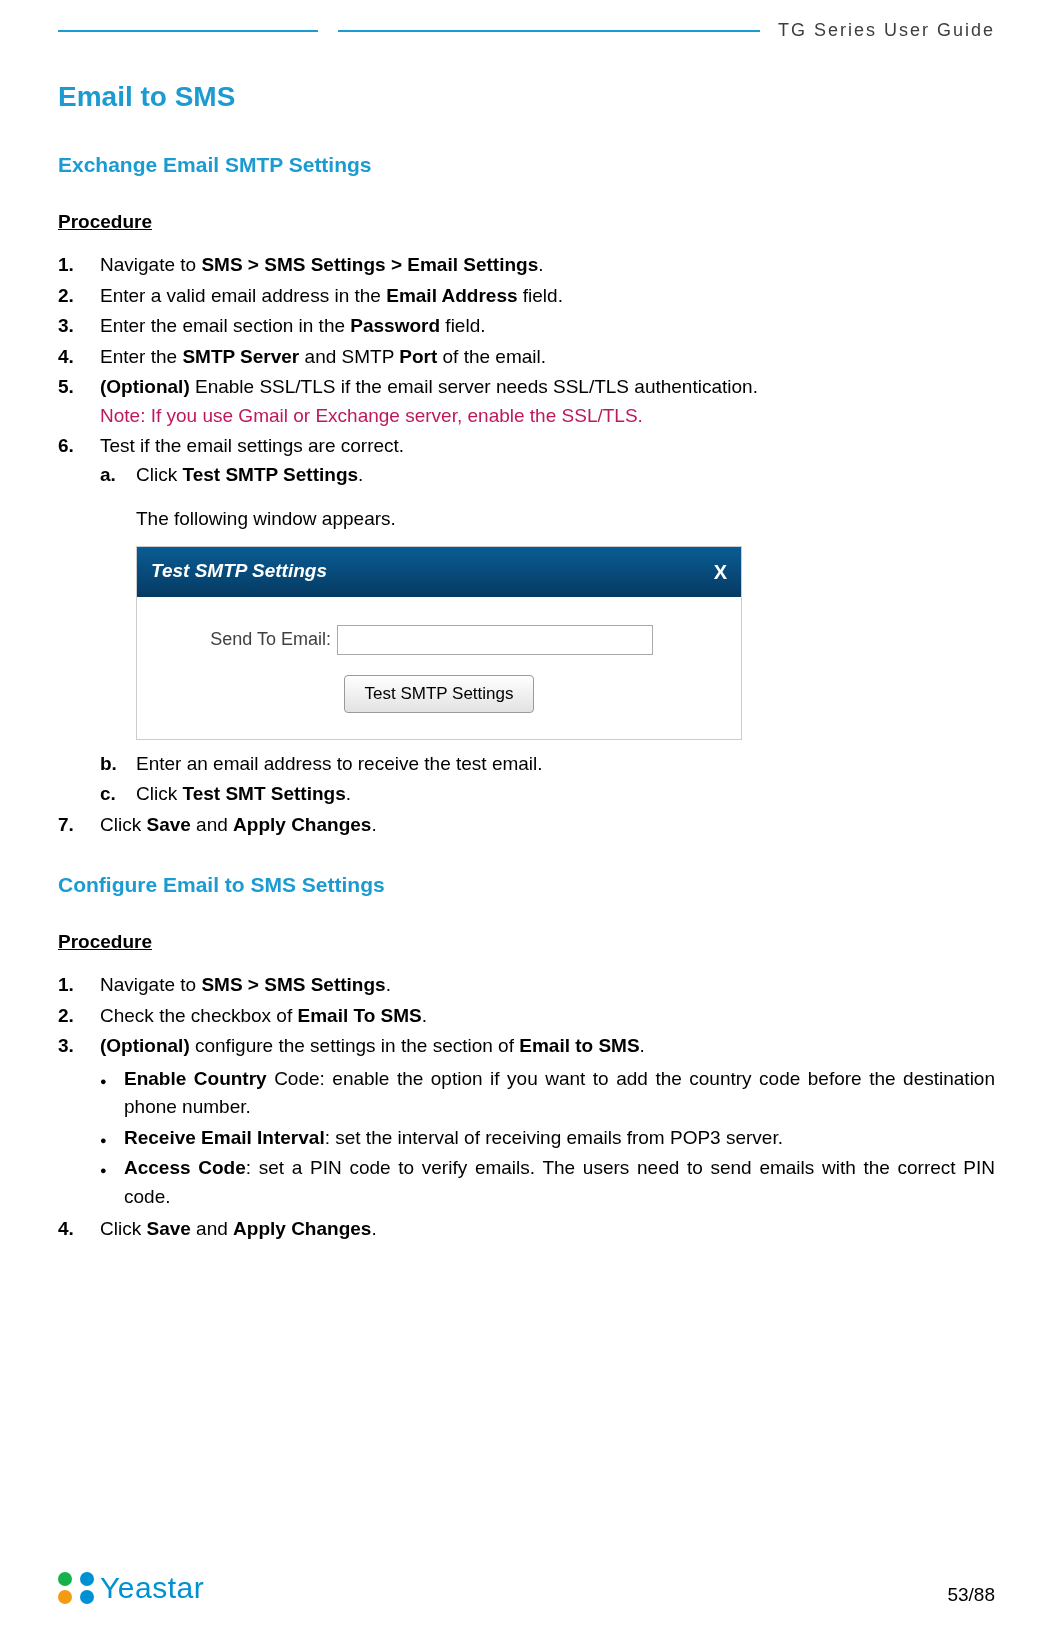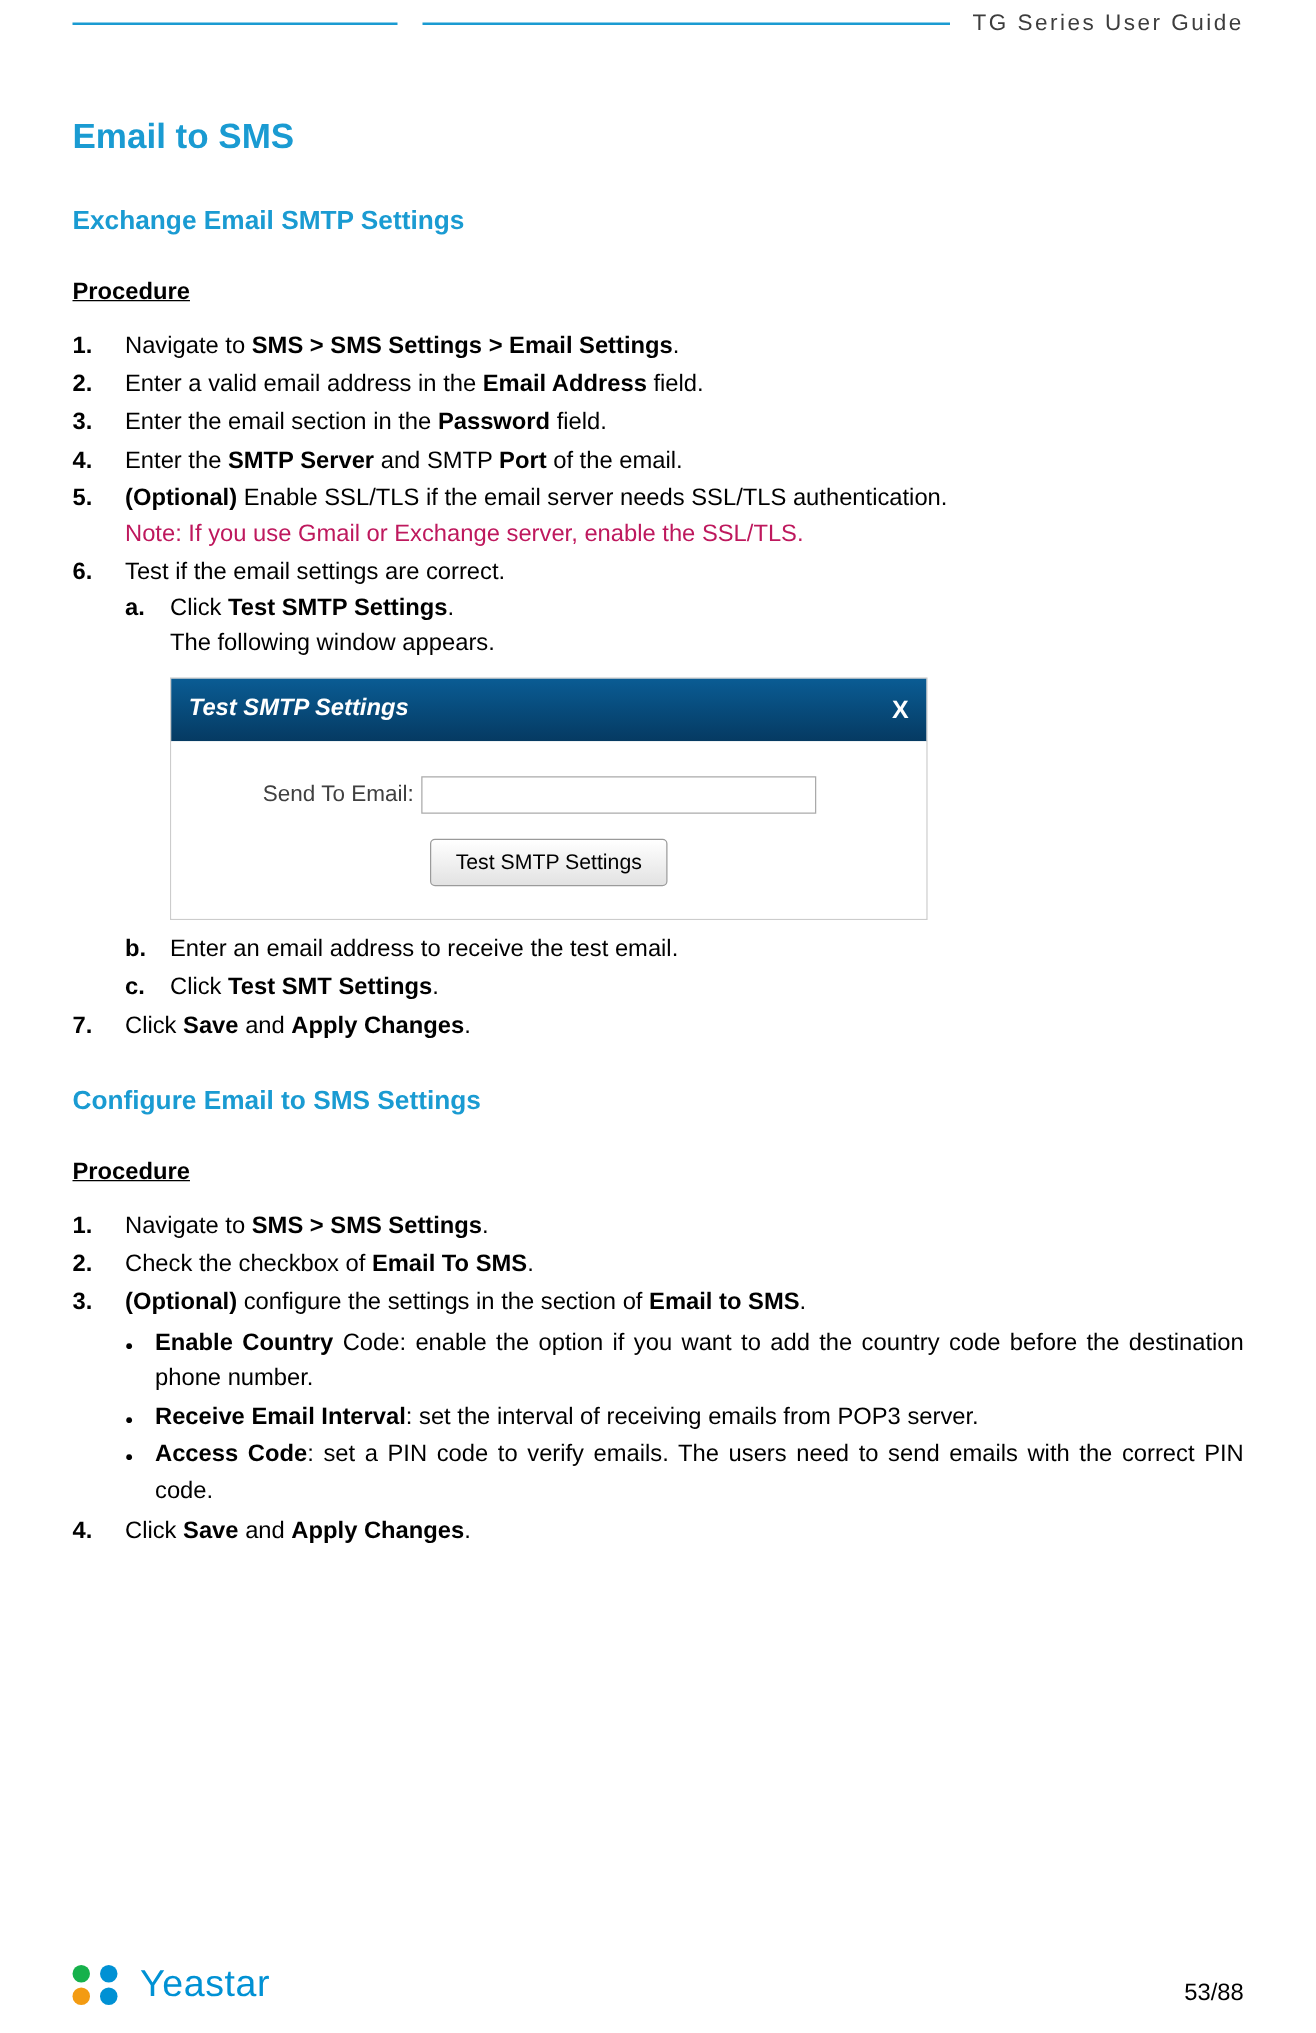--- a/index.html
+++ b/index.html
@@ -11,22 +11,22 @@
       color: #000;
     }
     .page {
       padding: 0 58px;
       position: relative;
       min-height: 1626px;
     }
     .header {
       display: flex;
       align-items: center;
-      padding-top: 8px;
-      margin-bottom: 64px;
+      padding-top: 20px;
+      margin-bottom: 40px;
     }
     .header-line {
       height: 2px;
       background: #1a9bd2;
     }
     .header-line.left { width: 260px; }
     .header-spacer1 { width: 20px; }
     .header-line.mid { flex: 1; }
     .header-title {
       color: #3d3d3d;
@@ -152,21 +152,21 @@
     }
     .footer {
       position: absolute;
       bottom: 20px;
       left: 58px;
       right: 58px;
       display: flex;
       justify-content: space-between;
       align-items: flex-end;
     }
-    .logo { display:flex; align-items:center; gap:18px; }
+    .logo { display:flex; align-items:center; gap:6px; }
     .logo-mark { position: relative; width:36px; height:36px; }
     .dot { position:absolute; border-radius:50%; }
     .dot.d1 { width:14px; height:14px; background:#16b14b; left:0; top:2px; }
     .dot.d2 { width:14px; height:14px; background:#0091d4; right:0; top:2px; }
     .dot.d3 { width:14px; height:14px; background:#f39b12; left:0; bottom:2px; }
     .dot.d4 { width:14px; height:14px; background:#0091d4; right:0; bottom:2px; }
     .logo-text { font-size:30px; color:#0091d4; font-weight:500; letter-spacing:0.5px;}
     .page-num { font-size:19px; }
   </style>
 </head>
@@ -195,21 +195,21 @@
     <li><span>Enter the </span><b>SMTP Server</b><span> and SMTP </span><b>Port</b><span> of the email.</span></li>
     <li><b>(Optional) </b><span>Enable SSL/TLS if the email server needs SSL/TLS authentication.</span></li>
   </ol>
   <div class="note-red" style="margin-top:-34px; margin-bottom:2px;">Note: If you use Gmail or Exchange server, enable the SSL/TLS.</div>
 
   <ol class="num" start="6" style="counter-reset:item 5;">
     <li>
       <span>Test if the email settings are correct.</span>
       <ol class="alpha">
         <li><span>Click </span><b>Test SMTP Settings</b><span>.</span>
-          <div class="sub-indent" style="padding-left:0;">The following window appears.</div>
+          <div class="sub-indent" style="padding-left:0;margin-top:16px;">The following window appears.</div>
 
           <div class="dialog-shot" style="margin-left:0;">
             <div class="dialog-titlebar">
               <span>Test SMTP Settings</span>
               <span class="dialog-close">X</span>
             </div>
             <div class="dialog-body">
               <div class="dialog-row">
                 <span class="dialog-label">Send To Email:</span>
                 <input class="dialog-input" type="text" value="" style="">

